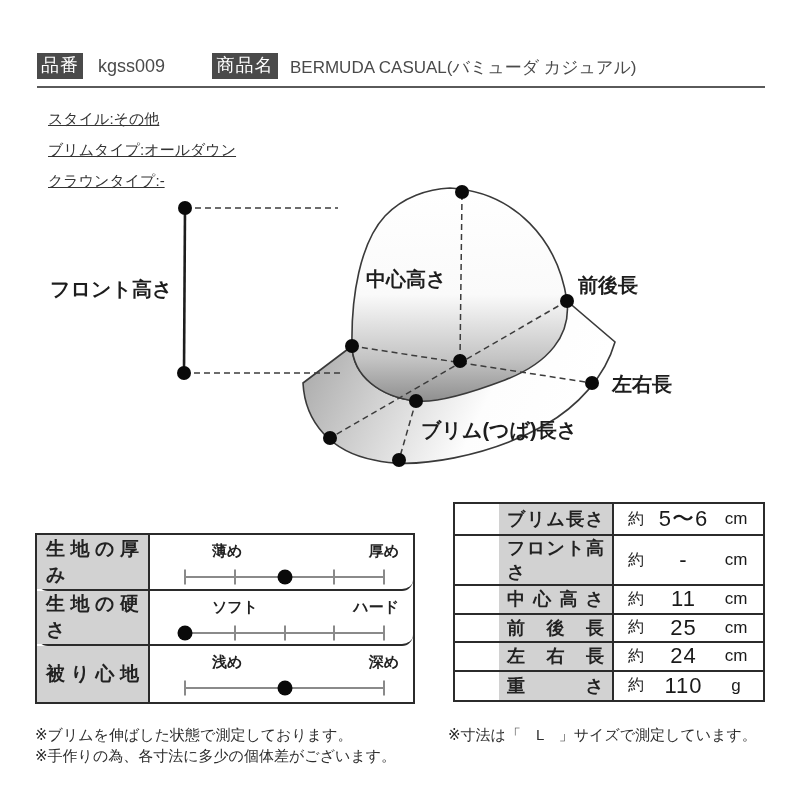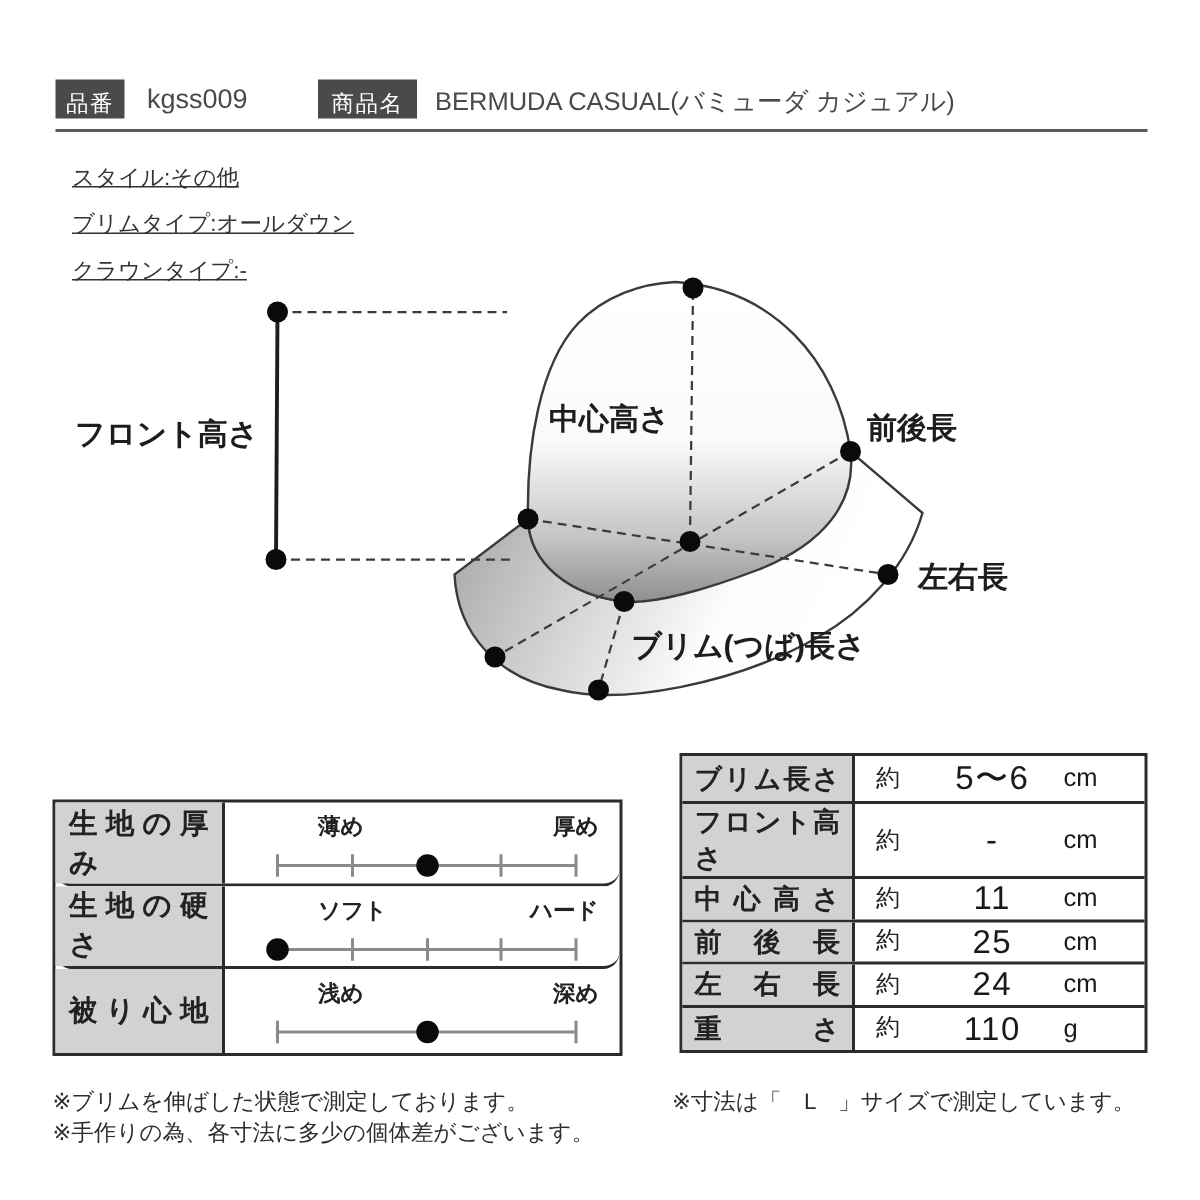--- a/index.html
+++ b/index.html
@@ -1,22 +1,22 @@
 <!DOCTYPE html>
 <html><head>
 <meta charset="utf-8">
 <style>
   html,body{margin:0;padding:0;background:#fff;}
   #page{position:relative;width:800px;height:800px;background:#ffffff;
         font-family:"Liberation Sans","DejaVu Sans",sans-serif;color:#333;overflow:hidden;}
   .abs{position:absolute;}
 
   
-  .hdr-box{background:#4a4a4a;color:#ffffff;font-size:15px;display:flex;
-           align-items:flex-end;justify-content:center;letter-spacing:1px;}
+  .hdr-box{background:#4a4a4a;color:#ffffff;font-size:18px;display:flex;
+           align-items:flex-start;justify-content:center;letter-spacing:1px;}
   #item-no-box{left:37px;top:53px;width:46px;height:26px;}
   #product-box{left:212px;top:53px;width:66px;height:26px;}
   #item-no-value{left:98px;top:56px;font-size:18px;color:#4a4a4a;}
   #product-value{left:290px;top:56px;font-size:17px;color:#4a4a4a;}
   #hdr-underline{left:37px;top:86px;width:728px;height:2px;background:#5a5a5a;}
 
   
   #spec-list{left:48px;top:103px;font-size:15px;line-height:31px;color:#333;text-decoration:underline;}
 
   
@@ -40,28 +40,28 @@
                  background:#8a8a8a;transform:translateY(-50%);}
   .tick{position:absolute;top:50%;width:2px;height:15px;background:#8a8a8a;
         transform:translate(-50%,-50%);}
   .dot{position:absolute;top:50%;width:15px;height:15px;background:#0a0a0a;border-radius:50%;
        transform:translate(-50%,-50%);}
 
   
   #size-table{left:453px;top:502px;width:312px;height:200px;border:2px solid #2b2b2b;
               display:grid;grid-template-rows:repeat(6,1fr);box-sizing:border-box;}
   .s-row{display:grid;grid-template-columns:115px 44px 1fr 54px;border-bottom:2px solid #2b2b2b;
-         align-items:center;}
+         align-items:center;padding-left:44px;}
   .s-row:last-child{border-bottom:none;}
   .sz-label{background:#d2d2d2;border-right:2px solid #2b2b2b;align-self:stretch;
             display:flex;align-items:center;padding:0 8px;font-size:18px;font-weight:bold;color:#222;}
   .sz-label span{width:100%;text-align:justify;text-align-last:justify;}
   .sz-approx{font-size:16px;text-align:center;color:#222;}
   .sz-value{font-size:22px;text-align:center;color:#1a1a1a;letter-spacing:1px;}
-  .sz-unit{font-size:17px;text-align:left;color:#1a1a1a;}
+  .sz-unit{font-size:17px;text-align:center;color:#1a1a1a;}
 
   
   .note{font-size:15px;color:#2e2e2e;line-height:21px;}
   #notes-left{left:35px;top:724px;}
   #note-right{left:448px;top:724px;}
 </style>
 </head>
 <body>
 
 <div id="page">

